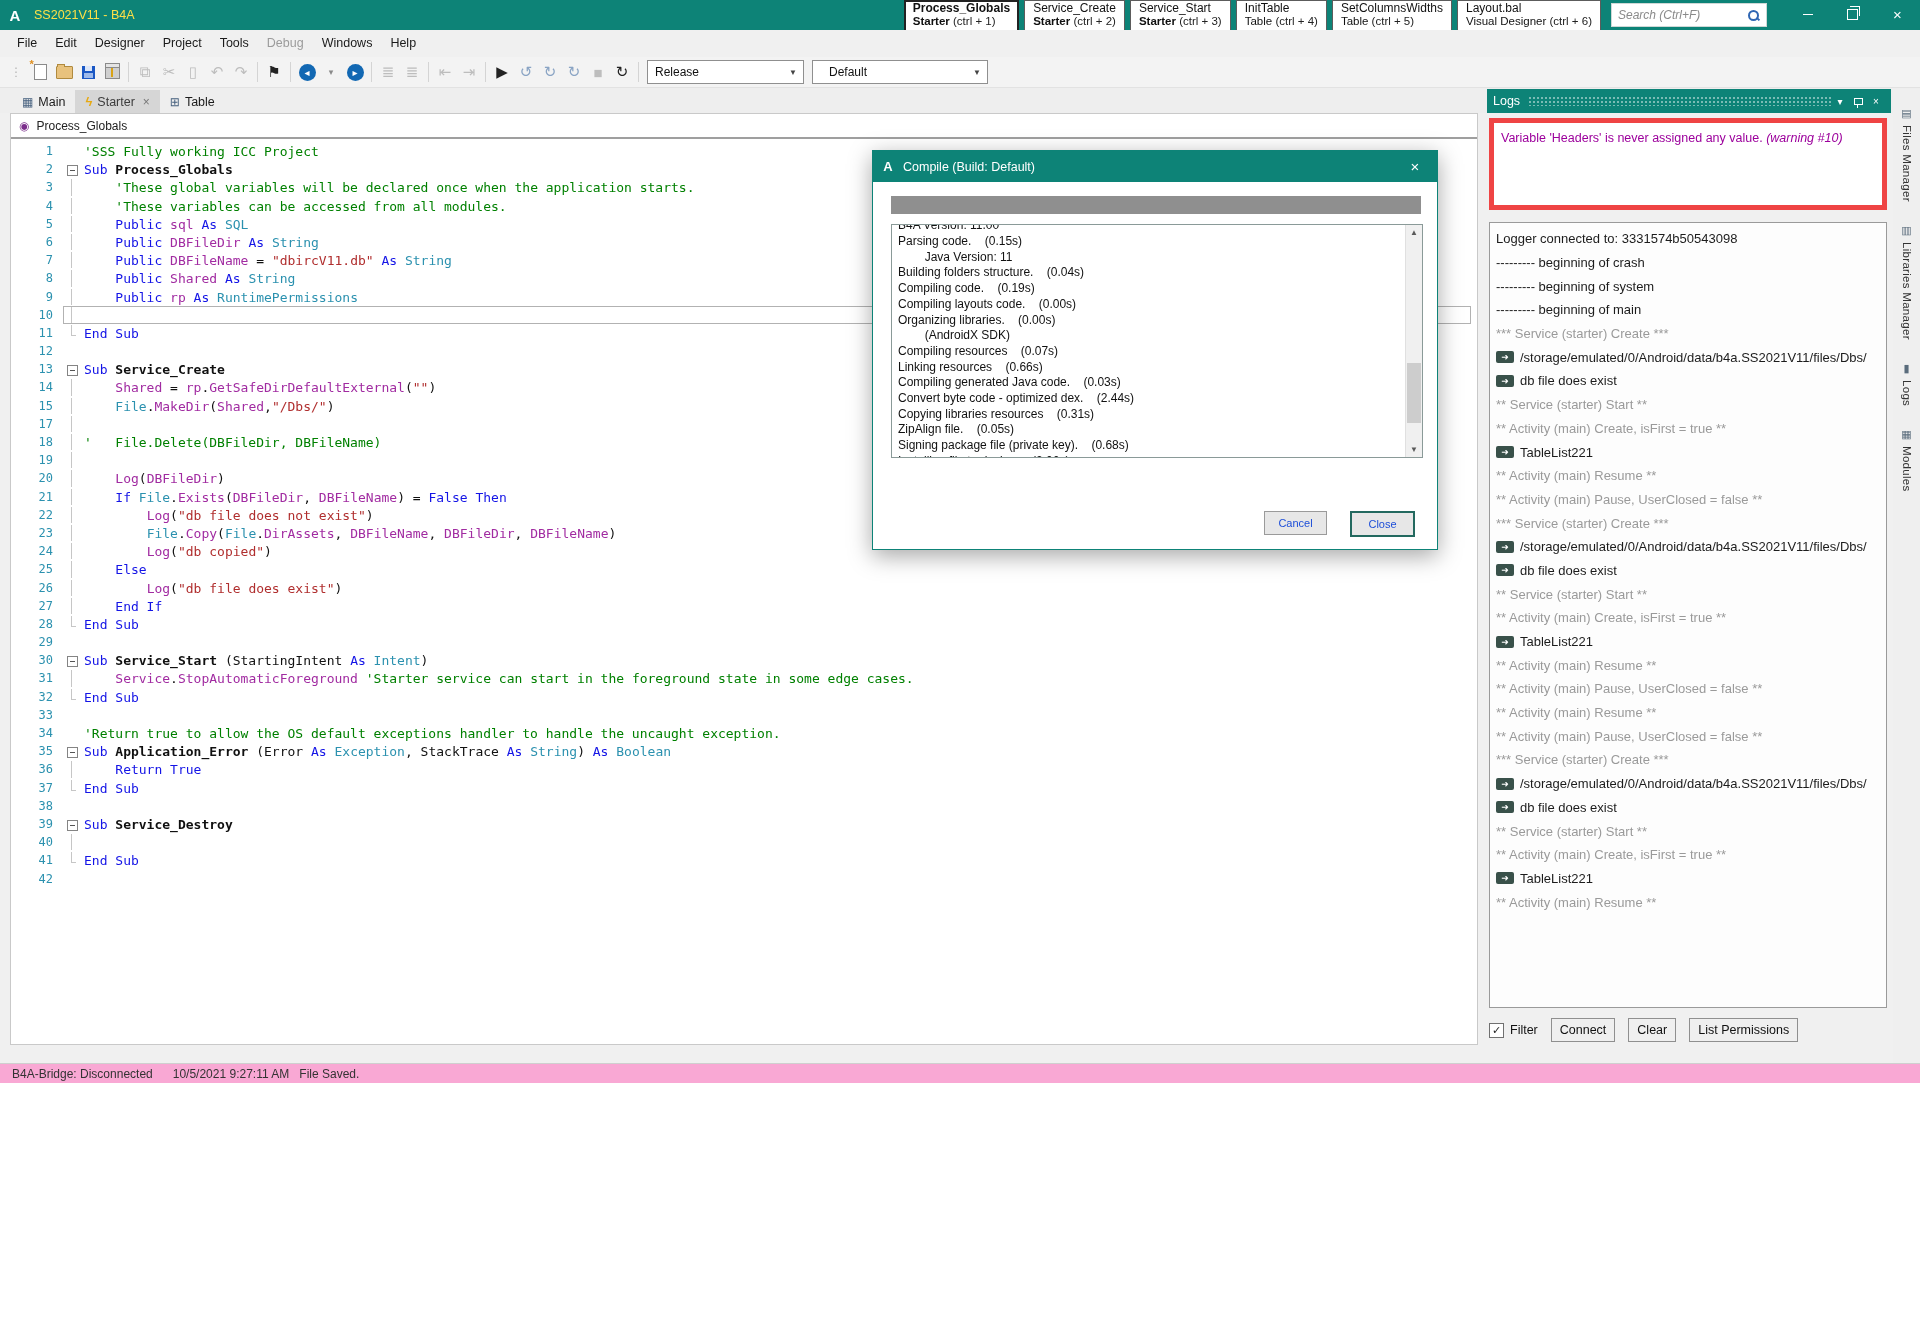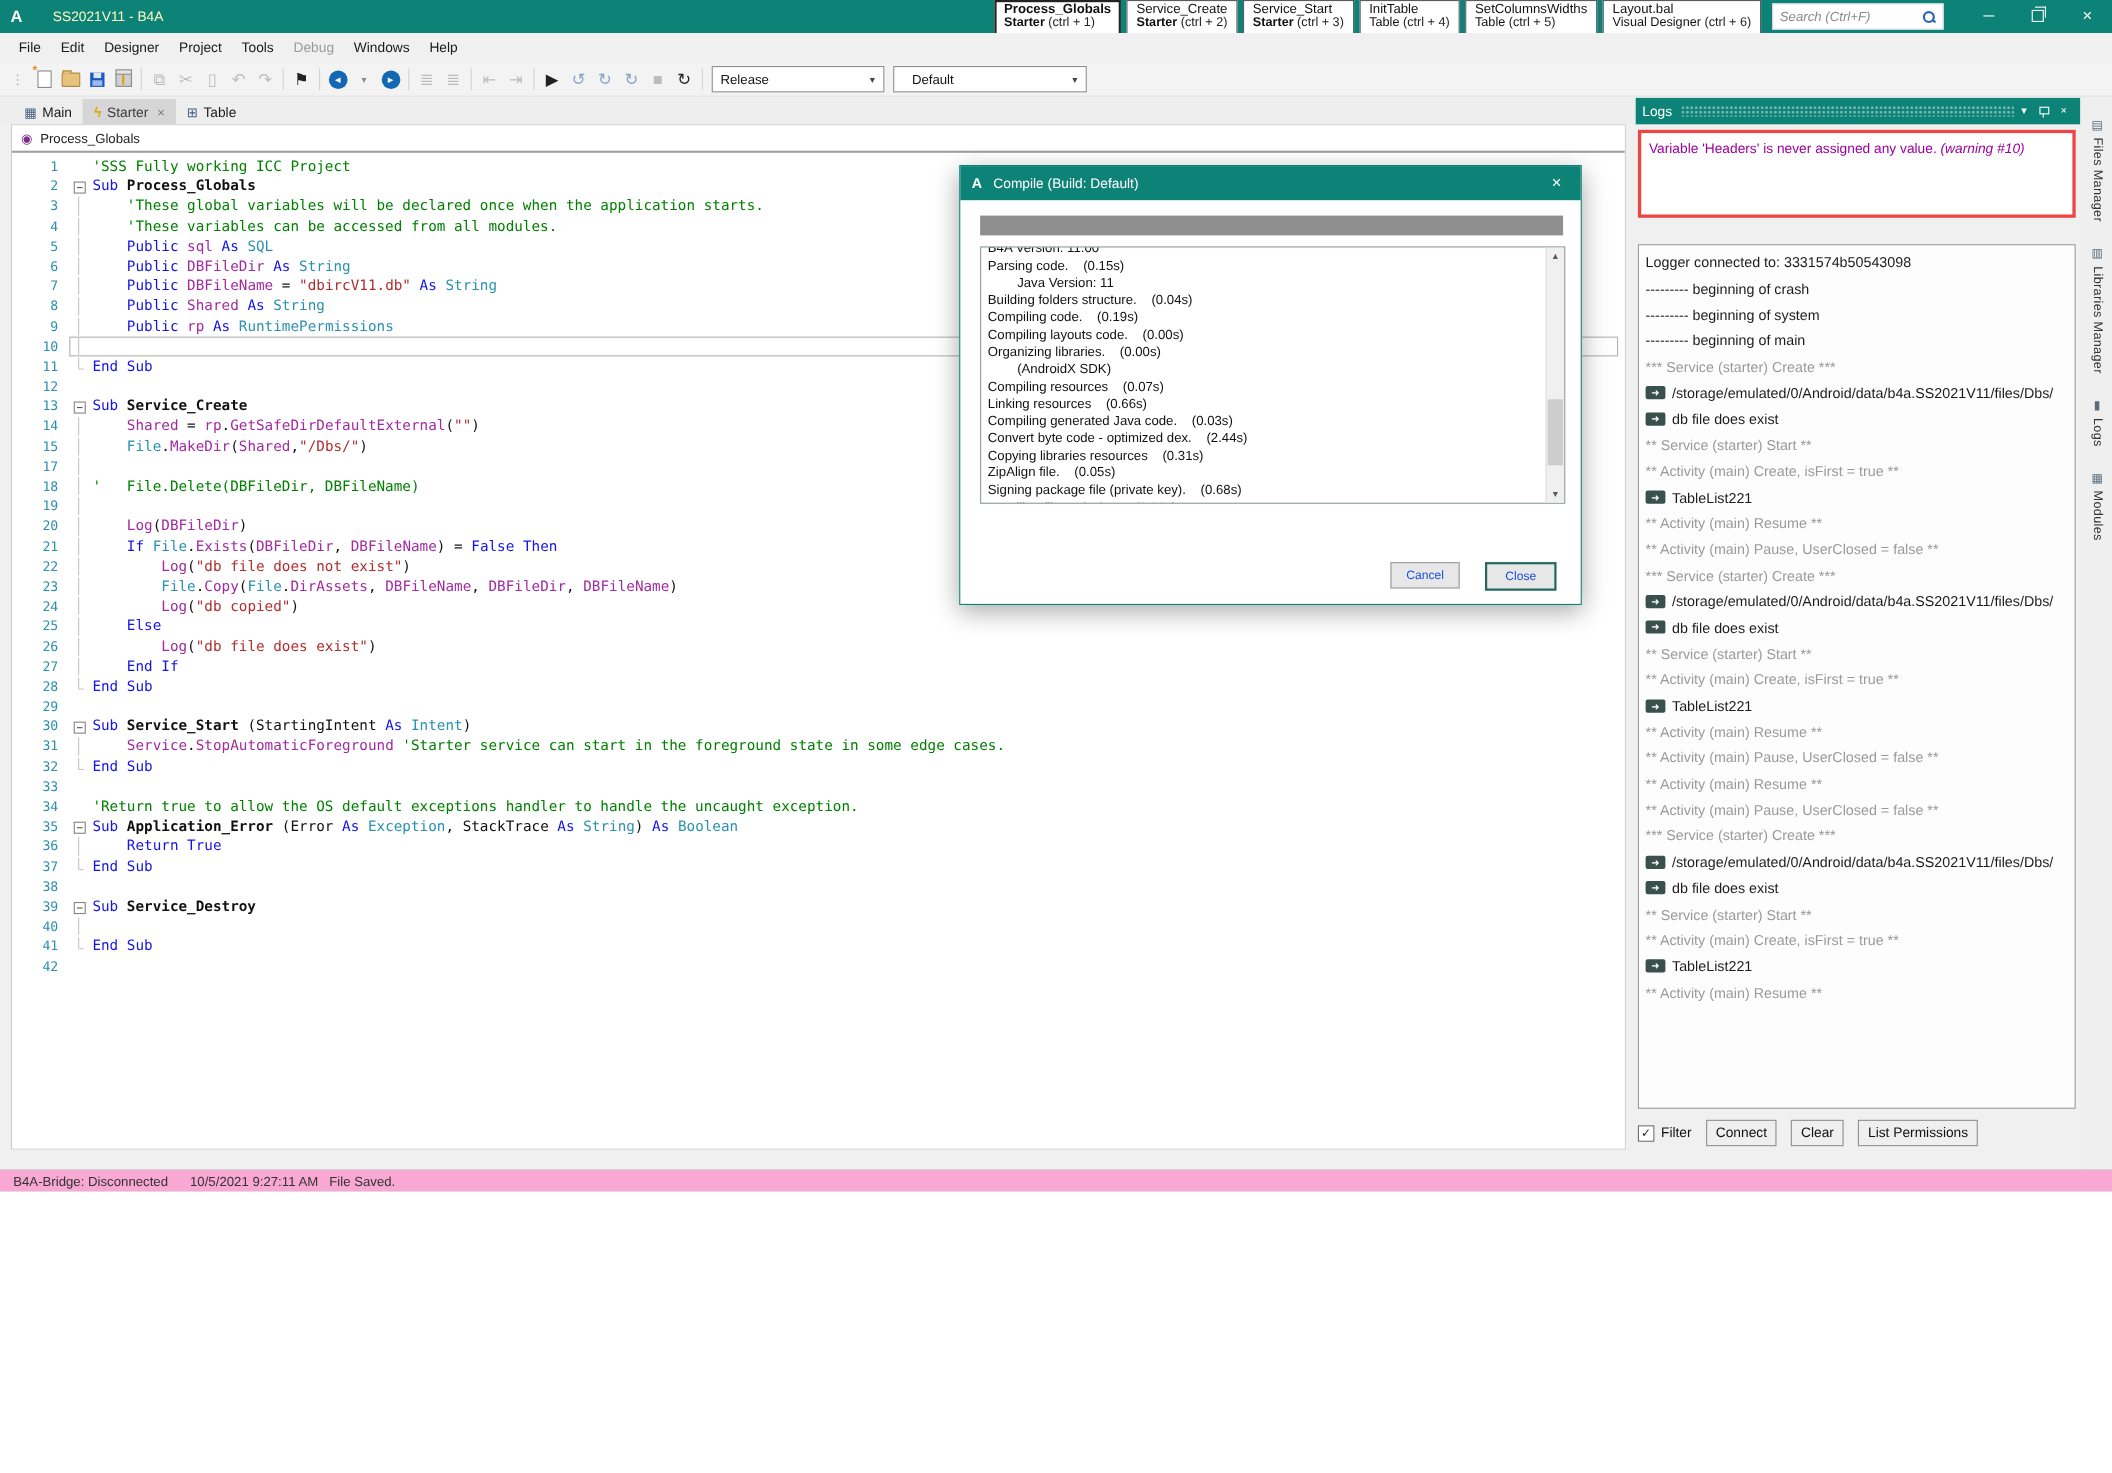--- a/index.html
+++ b/index.html
@@ -3,21 +3,21 @@
 <meta charset="utf-8">
 <style>
   html,body{margin:0;padding:0;background:#fff;}
   body{width:1920px;height:1339px;position:relative;font-family:"Liberation Sans",sans-serif;
        -webkit-font-smoothing:antialiased;overflow:hidden;}
   .app{position:absolute;left:0;top:0;width:1920px;height:1082px;background:#f0f0f0;border-bottom:1px solid #b9b9b9;}
 
   
   .titlebar{position:absolute;left:0;top:0;width:1920px;height:30px;background:#0d8377;display:flex;align-items:flex-start;color:#fff;}
   .appicon{width:30px;height:30px;display:flex;align-items:center;justify-content:center;font-weight:bold;font-size:15px;color:#fff;}
-  .apptitle{font-size:12.5px;line-height:30px;color:#fef9c3;margin-left:18px;}
+  .apptitle{font-size:12.5px;line-height:30px;color:#fde047;margin-left:4px;}
   .hdrbtns{margin-left:auto;display:flex;gap:5px;padding-top:0;}
   .hdrbtn{background:#fff;border:1px solid #5c5c5c;height:28px;padding:1px 8px 0 8px;font-size:11.5px;line-height:13px;color:#111;cursor:default;}
   .hdrbtn .l1{font-size:12px;}
   .hdrbtn.sel{border:2px solid #222;padding:0 7px;}
   .hdrbtn.sel .l1{font-weight:bold;}
   .hdrbtn .mod{font-weight:bold;}
   .hdrbtn .key{color:#222;}
   .searchbox{margin-left:10px;width:142px;height:22px;margin-top:3px;background:#fff;border:1px solid #cfd8d6;display:flex;align-items:center;padding:0 6px;}
   .searchbox .ph{font-size:12px;font-style:italic;color:#8a8a8a;flex:1;}
   .mag{width:13px;height:13px;position:relative;}
@@ -110,21 +110,21 @@
   .dbtn.def{border:2px solid #23695f;}
 
   
   .logspanel{position:absolute;left:1487px;top:89px;width:404px;height:959px;background:#f0f0f0;}
   .lphead{height:24px;background:#0d8377;display:flex;align-items:center;color:#fff;padding:0 6px;}
   .lphead .lptitle{font-size:12.5px;margin-right:8px;}
   .lpdots{flex:1;height:10px;background-image:radial-gradient(rgba(255,255,255,.45) 1px,transparent 1.4px);background-size:4px 4px;}
   .lpico{width:18px;text-align:center;font-size:10px;color:#fff;}
   .pinic{display:inline-block;width:7px;height:5px;border:1px solid #fff;position:relative;}
   .pinic::after{content:"";position:absolute;left:2px;top:5px;width:1px;height:4px;background:#fff;}
-  .warnbox{position:absolute;left:2px;top:29px;width:398px;height:80px;background:#fff;border:3px solid #ef4444;box-sizing:border-box;padding:5px 7px;}
+  .warnbox{position:absolute;left:2px;top:29px;width:398px;height:92px;background:#fff;border:5px solid #ef4444;box-sizing:border-box;padding:5px 7px;}
   .warntext{font-size:12.5px;color:#9c009c;}
   .warntag{font-style:italic;}
   .loglist{position:absolute;left:2px;top:133px;width:398px;height:786px;background:#fdfdfd;border:1px solid #9a9a9a;box-sizing:border-box;padding:4px 6px;overflow:hidden;}
   .logent{height:23.7px;display:flex;align-items:center;gap:6px;font-size:13px;color:#1c1c1c;white-space:nowrap;}
   .logent.dim{color:#9a9a9a;}
   .lgarrow{flex:none;width:18px;height:12px;border-radius:2px;background:#39514a;color:#fff;font-size:9px;line-height:12px;text-align:center;}
   .lpbtns{position:absolute;left:2px;top:929px;width:398px;display:flex;align-items:center;gap:13px;}
   .chk{width:13px;height:13px;border:1px solid #707070;background:#fff;display:flex;align-items:center;justify-content:center;font-size:11px;color:#222;}
   .chklbl{font-size:12.5px;color:#111;margin-left:-7px;}
   .lbtn{height:22px;background:#efefef;border:1px solid #8f8f8f;font-size:12.5px;display:flex;align-items:center;padding:0 8px;color:#111;}

